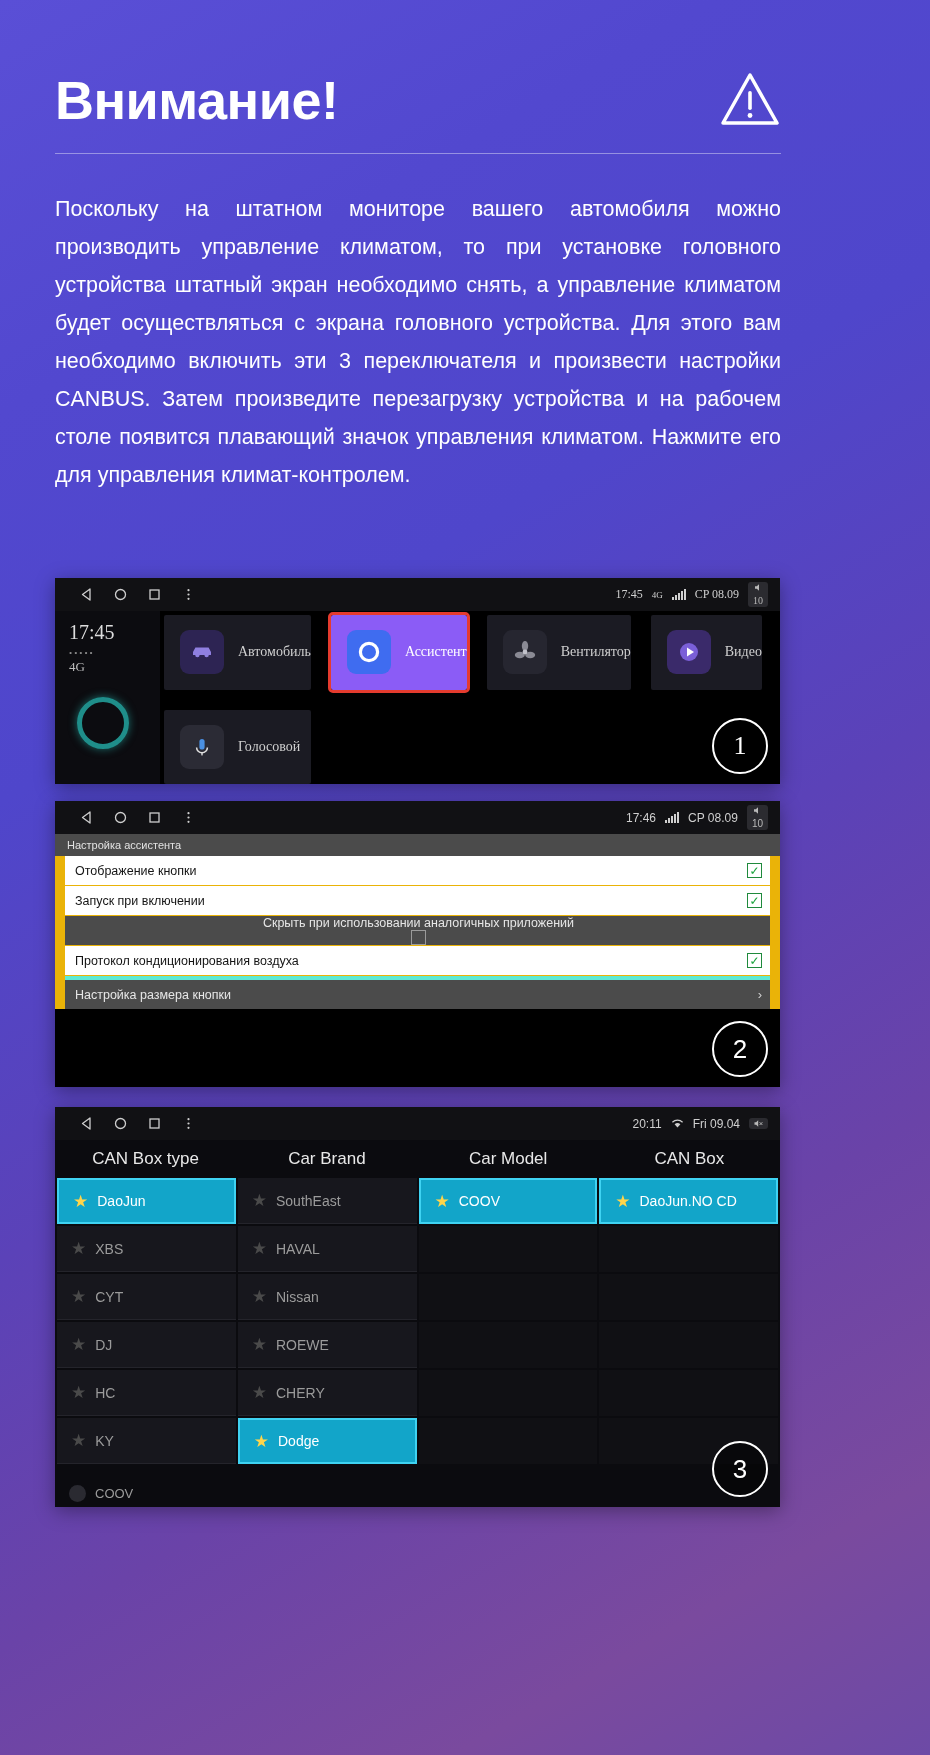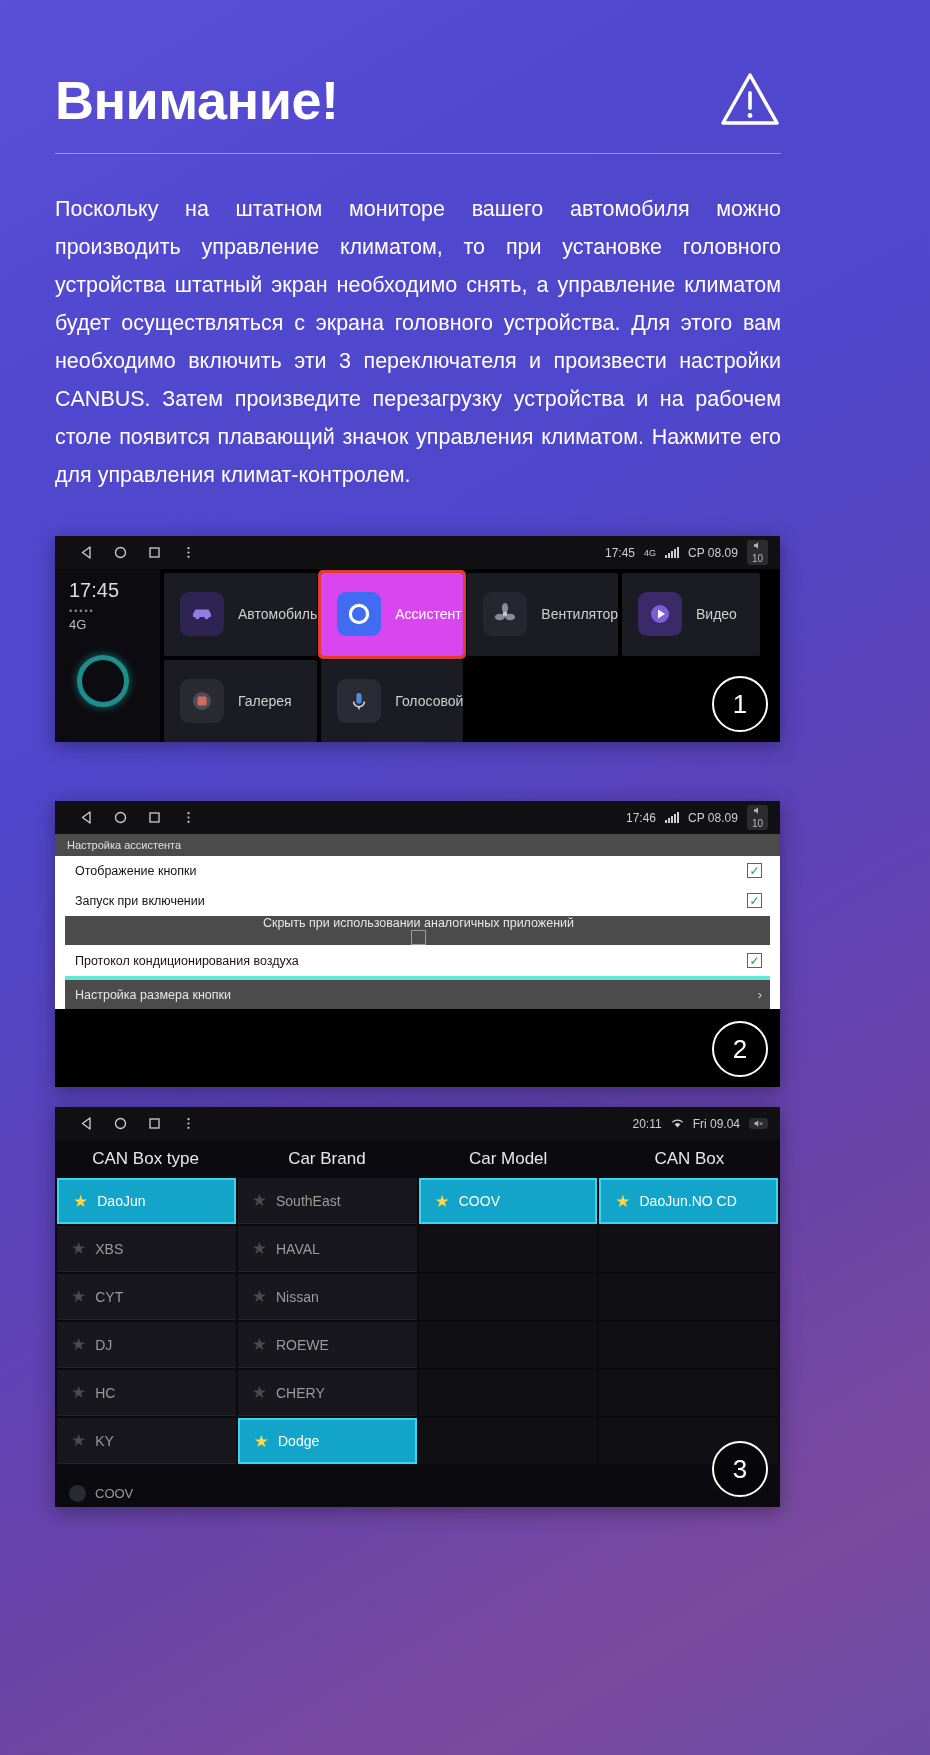--- a/index.html
+++ b/index.html
@@ -135,21 +135,21 @@
     background: rgba(0,0,0,0.45);
     color: #ffffff;
     font-size: 26px;
     display: flex;
     align-items: center;
     justify-content: center;
     font-weight: 500;
   }
 
   
-  #shot1 { left: 55px; top: 536px; width: 725px; height: 206px; }
+  #shot1 { left: 55px; top: 578px; width: 725px; height: 206px; font-family: Liberation Serif, serif; }
   .l-left {
     position: absolute;
     left: 0; top: 33px;
     width: 105px; height: 173px;
     background: #0c0c10;
     color: #cfcfcf;
   }
   .l-time { font-size: 20px; color: #ddd; padding: 10px 0 0 14px; }
   .l-dots { font-size: 9px; color: #8d8d8d; padding: 4px 0 0 14px; letter-spacing: 2px;}
   .l-4g  { font-size: 13px; color: #bdbdbd; padding: 1px 0 0 14px; }
@@ -157,58 +157,58 @@
     position: absolute; left: 22px; top: 86px;
     width: 42px; height: 42px; border-radius: 50%;
     border: 5px solid #1f8e8a;
     box-shadow: 0 0 9px rgba(40,190,180,0.55);
   }
   .grid {
     position: absolute;
     left: 105px; top: 33px;
     right: 0; bottom: 0;
     display: grid;
-    grid-template-columns: 1fr 1fr 1fr 1fr;
+    grid-template-columns: 1fr 1fr 1fr 1fr 1fr;
     grid-template-rows: 1fr 1fr;
-    gap: 4px;
+    gap: 20px;
     padding: 4px 20px 0 4px;
     box-sizing: border-box;
   }
   .tile {
     background: #1b1b23;
     display: flex;
     align-items: center;
     gap: 14px;
     padding-left: 16px;
     border-radius: 2px;
     position: relative;
   }
   .tile .ic {
     width: 44px; height: 44px;
     border-radius: 9px;
     display: flex; align-items: center; justify-content: center;
     flex: none;
   }
   .tile .lbl { color: #cfcfcf; font-size: 14px; }
   .tile.hl {
-    background: #d946ef;
+    background: #8b5cf6;
     outline: 3px solid #e53b2e;
     z-index: 3;
   }
   .tile.hl .lbl { color: #ffffff; }
 
   
   #shot2 { left: 55px; top: 801px; width: 725px; height: 286px; }
   .sec-head {
     background: #4b4b4b;
     color: #e2e2e2;
     font-size: 11px;
     padding: 5px 12px;
   }
-  .rowlist { background: #ffffff; padding: 0 10px; }
+  .rowlist { background: #eab308; padding: 0 10px; }
   .row {
     height: 29px;
     display: flex;
     align-items: center;
     justify-content: space-between;
     padding: 0 8px 0 10px;
     font-size: 12.5px;
     margin-bottom: 1px;
   }
   .row.white { background: #ffffff; color: #141414; }

